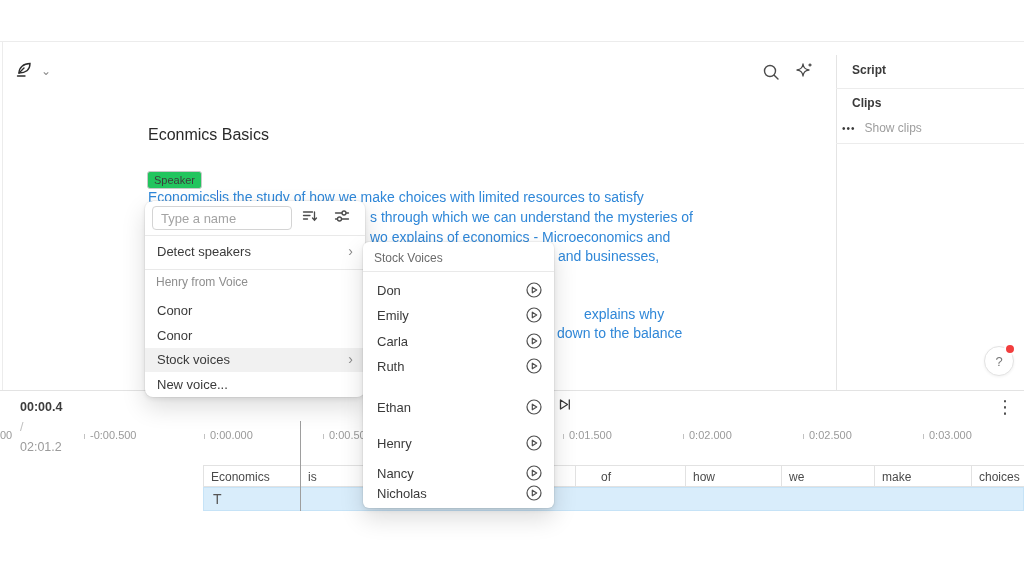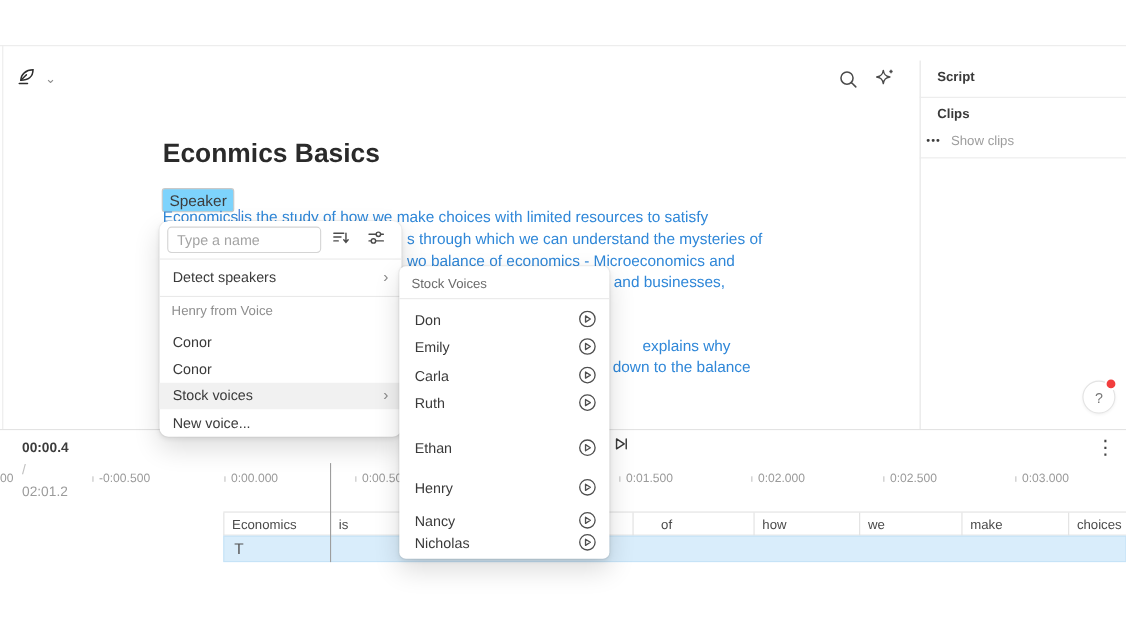--- a/index.html
+++ b/index.html
@@ -14,24 +14,24 @@
   .icon-btn { position:absolute; width:22px; height:22px; display:flex;
               align-items:center; justify-content:center; cursor:pointer; }
 
   
   .side-label { position:absolute; font-size:12px; font-weight:700; color:#3a3a3a; }
   .show-clips { position:absolute; display:flex; align-items:center; gap:9px; cursor:pointer; }
   .show-clips .dots { font-size:10px; color:#3a3a3a; letter-spacing:1px; }
   .show-clips .lbl { font-size:12px; color:#9d9d9d; }
 
   
-  .doc-title { position:absolute; font-size:24px; font-weight:700; color:#2a2a2a; }
-  .speaker-chip { position:absolute; font-size:14px; color:#3c3c3c;
+  .doc-title { position:absolute; font-size:16px; font-weight:400; color:#2a2a2a; }
+  .speaker-chip { position:absolute; font-size:11px; color:#3c3c3c;
                   border:1px solid #c9c9c9; border-radius:3px; padding:2px 6px;
-                  background:#7dd3fc; cursor:pointer; }
+                  background:#22c55e; cursor:pointer; }
   .frag { position:absolute; font-size:14px; color:var(--accent_blue,#2f87d8);
           white-space:nowrap; z-index:1; cursor:text; }
   .caret { display:inline-block; width:1.5px; height:15px; background:#2f6fd6;
            vertical-align:-3px; margin:0 0.5px; }
 
   
   .help-btn { position:absolute; left:984px; top:346px; width:30px; height:30px;
               border-radius:50%; border:1px solid #e3e3e3; background:#fff;
               box-shadow:0 1px 3px rgba(0,0,0,.06); display:flex; align-items:center;
               justify-content:center; font-size:13px; color:#777; cursor:pointer; z-index:6; }
@@ -136,21 +136,21 @@
     <span class="dots">•••</span>
     <span class="lbl">Show clips</span>
   </div>
   <div class="hairline-h" style="left:836px; top:143px; width:188px;"></div>
 
   <div class="doc-title" style="left:148px; top:126px;">Econmics Basics</div>
   <div class="speaker-chip" style="left:147px; top:171px;">Speaker</div>
 
   <div class="frag" style="left:148px; top:189px;"><span>Economics</span><span class="caret"></span><span>is the study of how we make choices with limited resources to satisfy</span></div>
   <div class="frag" style="left:370px; top:209px;">s through which we can understand the mysteries of</div>
-  <div class="frag" style="left:370px; top:229px;">wo balance of economics - Microeconomics and</div>
+  <div class="frag" style="left:370px; top:229px;">wo explains of economics - Microeconomics and</div>
   <div class="frag" style="left:558px; top:248px;">and businesses,</div>
   <div class="frag" style="left:584px; top:306px;">explains why</div>
   <div class="frag" style="left:557px; top:325px;">down to the balance</div>
 
   <div class="help-btn">?</div>
   <div class="help-badge"></div>
 
   <div class="hairline-h" style="left:0; top:390px; width:1024px; background:#e3e3e3;"></div>
 
   <div class="timecode">

